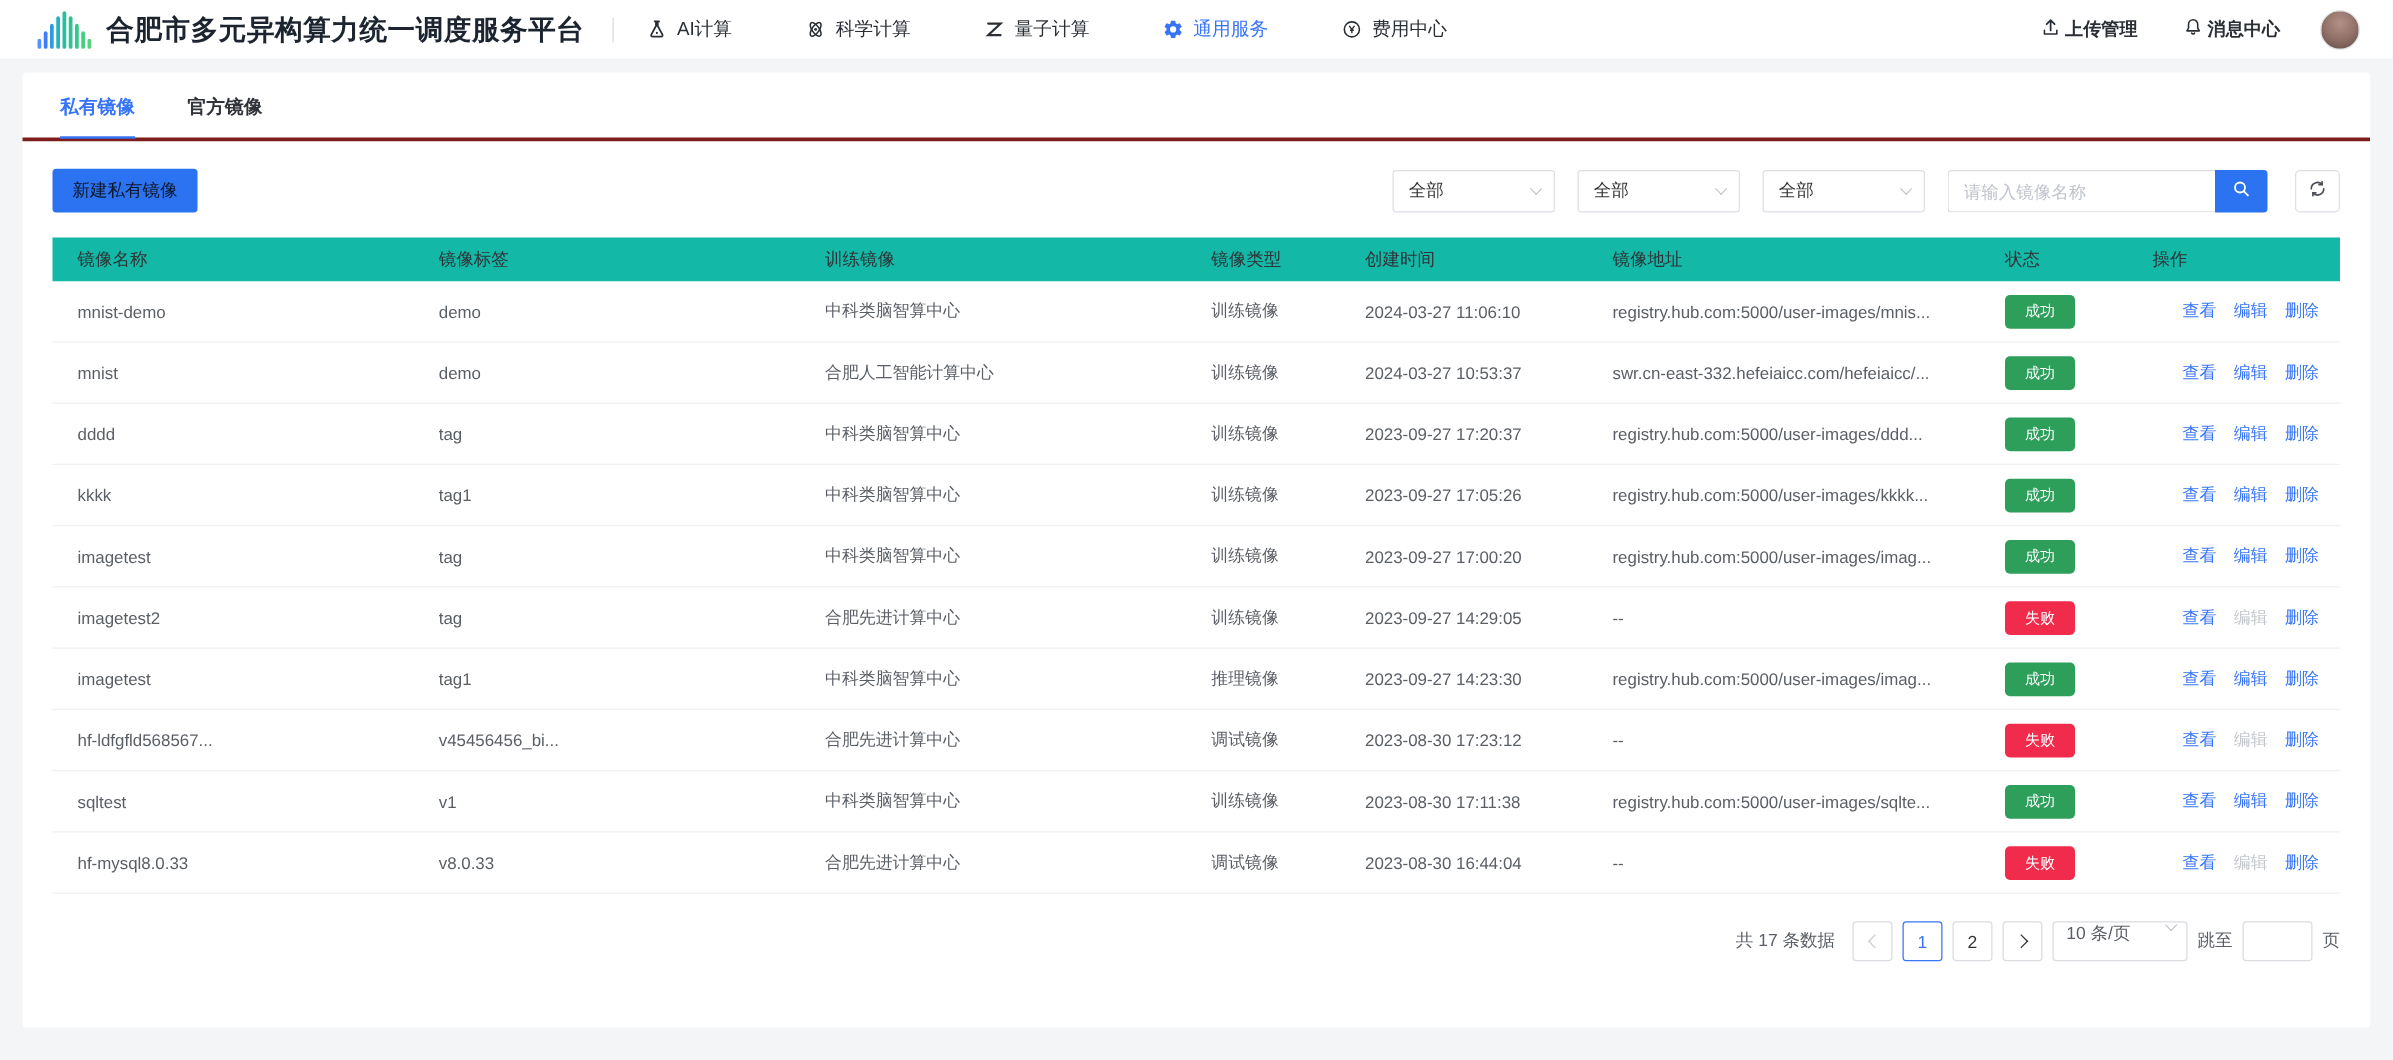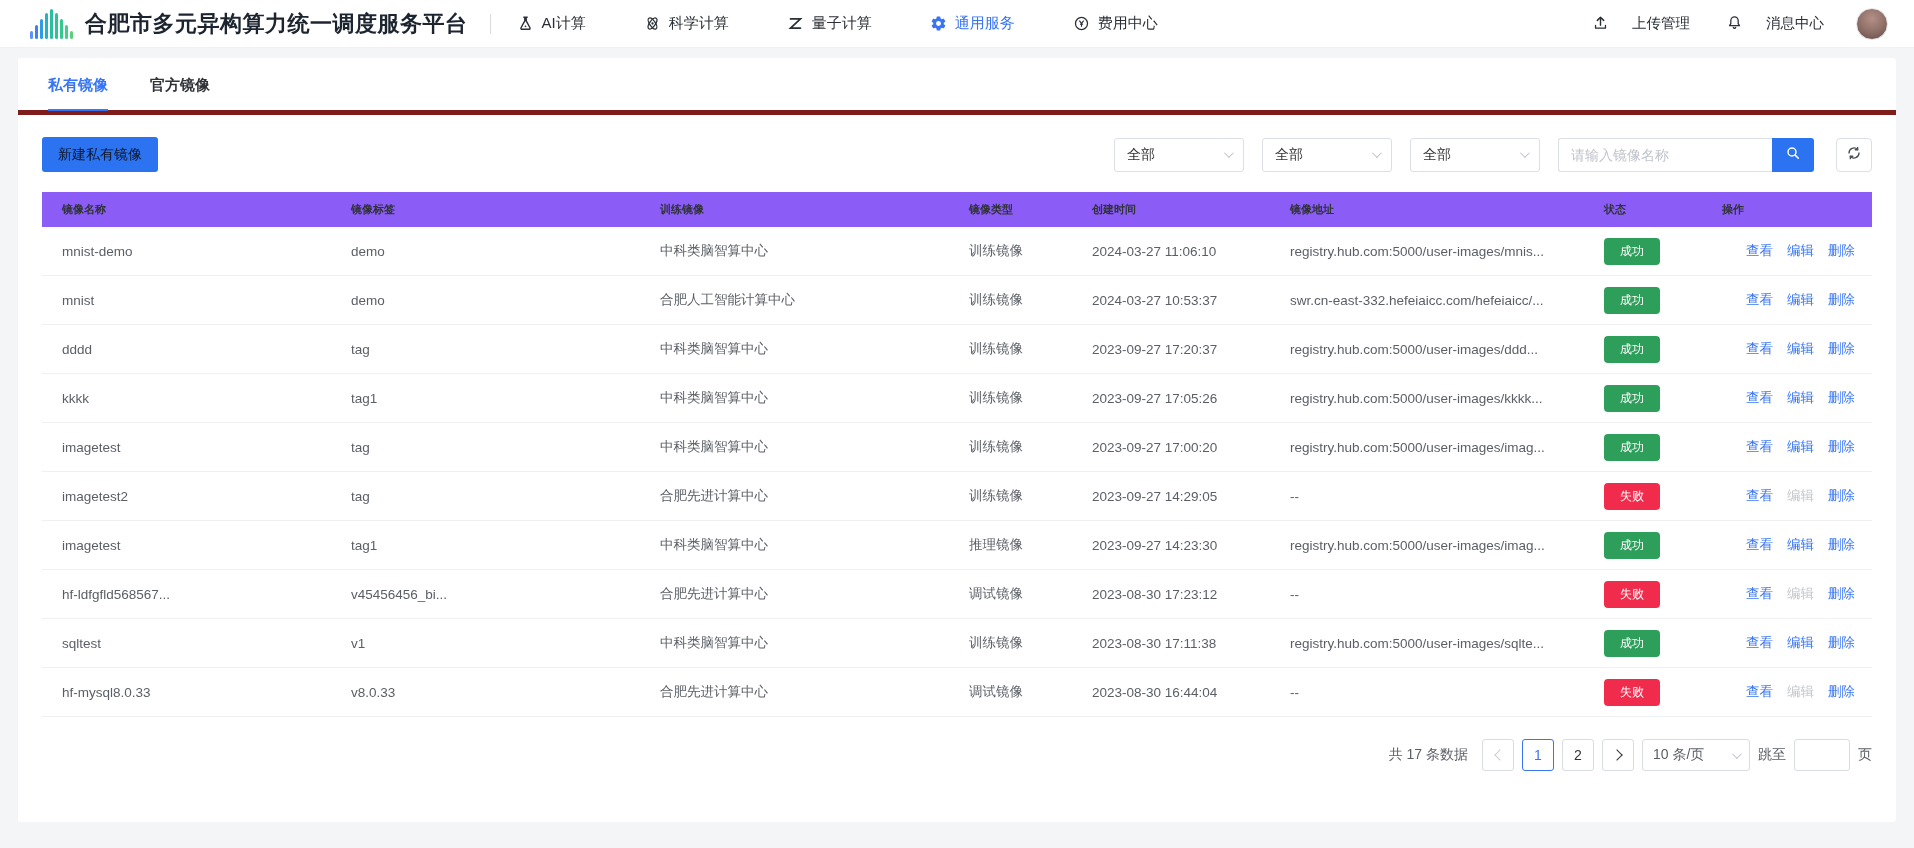--- a/index.html
+++ b/index.html
@@ -12,31 +12,31 @@
   .logo { display:flex; align-items:flex-end; gap:2px; height:30px; margin-right:12px; }
   .logo i { display:block; width:3px; border-radius:2px; }
   .app-title { font-size:22px; font-weight:bold; color:#1c2430; letter-spacing:.5px; }
   .title-divider { width:1px; height:20px; background:#d8dadd; margin:0 26px 0 22px; }
   .nav { display:flex; align-items:center; gap:58px; }
   .nav-item { display:flex; align-items:center; gap:8px; font-size:15px; color:#2a2f36;
     cursor:pointer; white-space:nowrap; }
   .nav-item svg { display:block; }
   .nav-item.active { color:#3875f6; }
   .top-right { margin-left:auto; display:flex; align-items:center; gap:36px; }
-  .top-action { display:flex; align-items:center; gap:23px; font-size:14.5px; color:#2a2f36; cursor:pointer; }
+  .top-action { display:flex; align-items:center; gap:3px; font-size:14.5px; color:#2a2f36; cursor:pointer;font-weight:bold; }
   .avatar { width:32px; height:32px; border-radius:50%; margin-left:-4px;
     background:radial-gradient(circle at 50% 32%, #b39087 0%, #8d6e66 55%, #5e4a45 100%);
     border:1px solid #e3e5e8; }
 
   
   .card { margin:10px 18px 0; height:764px; background:#fff; border-radius:3px; padding:0 24px; }
 
   
   .tabs { display:flex; gap:42px; padding-top:18px; margin:0 -24px; padding-left:30px;
-    border-bottom:5px solid #7f1d1d; }
+    border-bottom:3px solid #7f1d1d; }
   .tab { font-size:15px; font-weight:bold; color:#303339; padding-bottom:15px;
     position:relative; cursor:pointer; }
   .tab.active { color:#3875f6; }
   .tab.active::after { content:""; position:absolute; left:0; right:0; bottom:-1px;
     height:2px; background:#3875f6; }
 
   
   .toolbar { margin-top:22px; display:flex; align-items:center; }
   .btn-primary { height:35px; padding:0 16px; background:#2b73f0; color:#0f172a; border:none;
     border-radius:3px; font-size:14px; cursor:pointer; font-family:inherit; }
@@ -53,21 +53,21 @@
   .searchbox input::placeholder { color:#c0c4cc; }
   .search-btn { width:42px; height:34px; background:#2b73f0; border:none; border-radius:0 3px 3px 0;
     display:flex; align-items:center; justify-content:center; cursor:pointer; }
   .refresh-btn { width:36px; height:34px; background:#fff; border:1px solid #dcdfe6; border-radius:4px;
     display:flex; align-items:center; justify-content:center; cursor:pointer; margin-left:4px; }
 
   
   .table { margin-top:20px; }
   .grid { display:grid; grid-template-columns:309px 309px 309px 123px 198px 314px 118px 1fr;
     align-items:center; }
-  .thead { height:35px; background:#8b5cf6; font-size:11px; font-weight:bold; color:#2f3338; }
+  .thead { height:35px; background:#14b8a6; font-size:14px; font-weight:normal; color:#2f3338; }
   .thead .th:first-child, .trow .td:first-child { padding-left:20px; }
   .trow { height:49px; border-bottom:1px solid #eef0f4; font-size:13.5px; color:#5a5f66; }
   .badge { display:inline-block; min-width:56px; text-align:center; padding:5px 0;
     border-radius:4px; font-size:12px; color:#fff; }
   .badge.success { background:#2e9e5b; }
   .badge.fail { background:#f12b4b; }
   .ops { display:flex; gap:14px;margin-left:24px; }
   .op { color:#3875f6; cursor:pointer; text-decoration:none; }
   .op.disabled { color:#c3c7cd; cursor:default; }
 
@@ -77,21 +77,21 @@
   .total { margin-right:6px; }
   .pg-btn { width:32px; height:32px; border:1px solid #d9dce1; border-radius:3px; background:#fff;
     display:flex; align-items:center; justify-content:center; font-size:14px; color:#333;
     cursor:pointer; }
   .pg-btn.current { border-color:#3875f6; color:#3875f6; }
   .pg-btn.disabled { color:#c9ccd2; cursor:default; }
   .pg-arrow { width:8px; height:8px; border-right:1.6px solid currentColor; border-bottom:1.6px solid currentColor; }
   .pg-arrow.left { transform:rotate(135deg); margin-left:3px; }
   .pg-arrow.right { transform:rotate(-45deg); margin-right:3px; }
   .pagesize { width:108px; height:32px; border:1px solid #d9dce1; border-radius:3px; background:#fff;
-    display:flex; align-items:center; justify-content:space-between; padding:0 10px; cursor:pointer; }
+    display:flex; align-items:flex-start; justify-content:space-between; padding:0 10px; cursor:pointer; }
   .jump-input { width:56px; height:32px; border:1px solid #d9dce1; border-radius:3px;
     padding:0 8px; font-size:14px; outline:none; font-family:inherit; }
 </style>
 </head>
 <body>
 
 <div class="topbar">
   <div class="logo">
     <i style="height:8px;background:#5b8ff9"></i>
       <i style="height:14px;background:#3f7ef7"></i>

